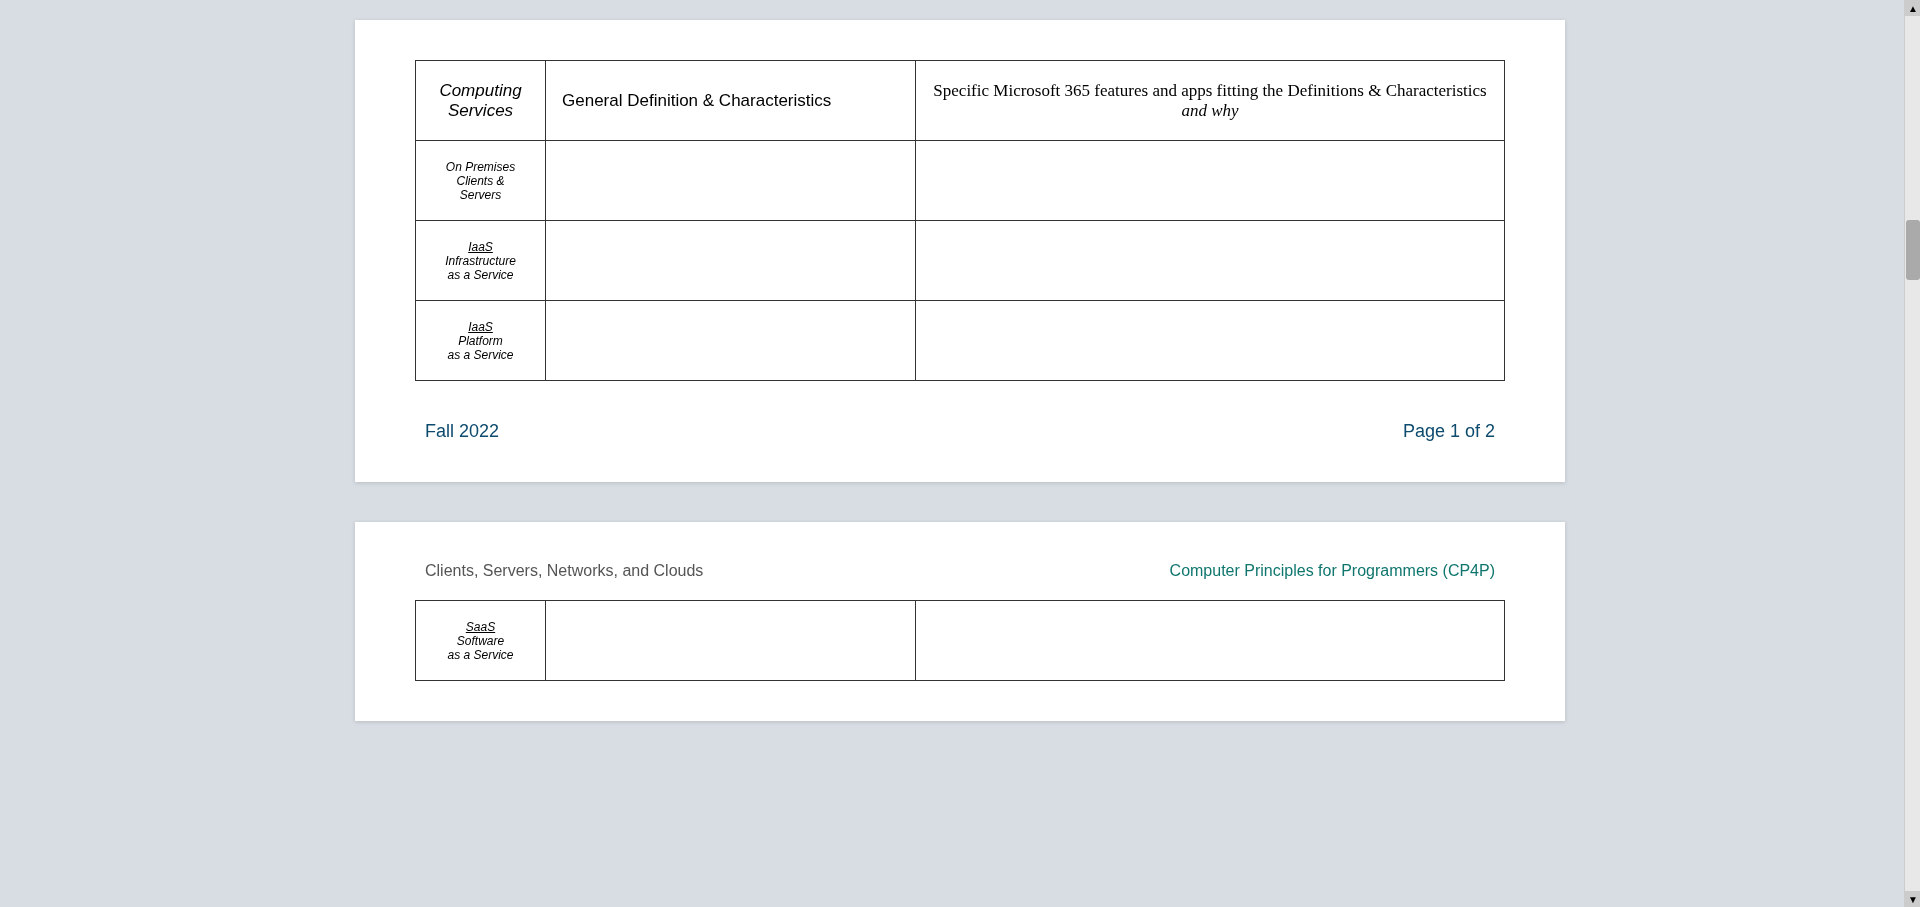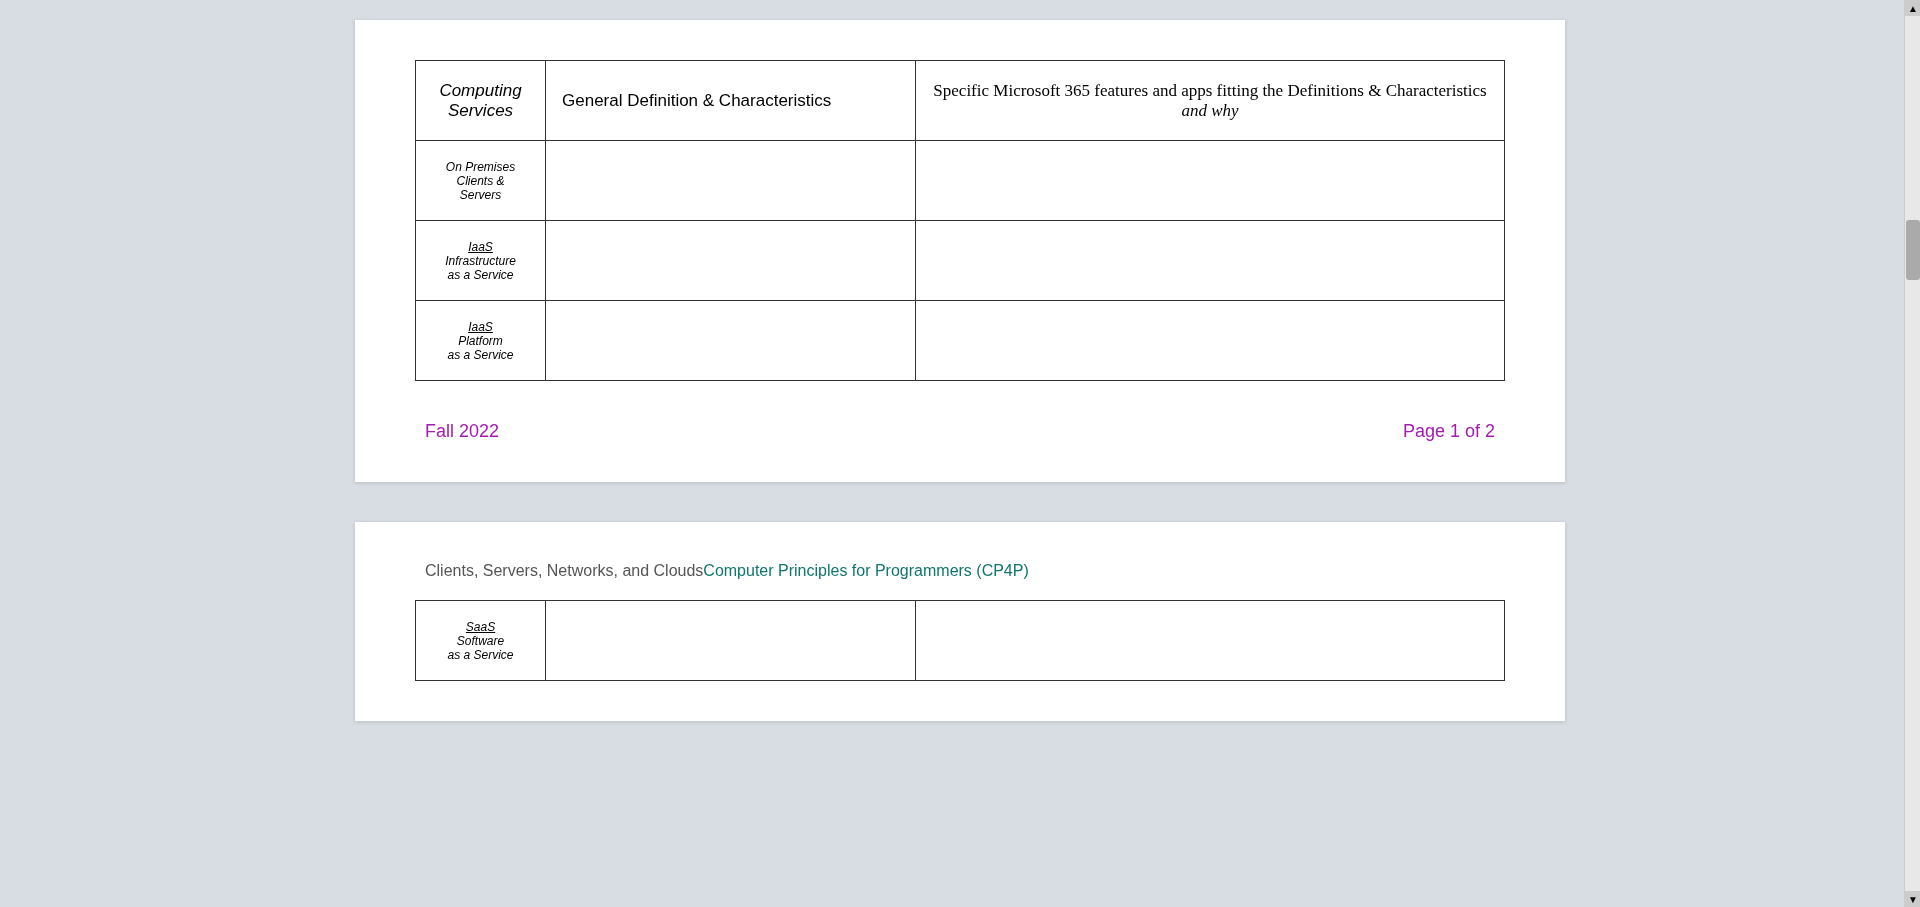--- a/index.html
+++ b/index.html
@@ -41,27 +41,28 @@
 
     .page-bottom-footer {
       display: flex;
       justify-content: space-between;
       align-items: center;
       margin-top: 40px;
       padding: 0 10px;
     }
 
     .footer-text {
-      color: #a21caf;
+      color: #0c4a6e;
       font-size: 18px;
       font-family: Arial, sans-serif;
     }
 
     .page-header {
       display: flex;
+      justify-content: space-between;
       align-items: center;
       margin-bottom: 20px;
       padding: 0 10px;
     }
 
     .header-left {
       color: #555;
       font-size: 16px;
       font-family: Arial, sans-serif;
     }

